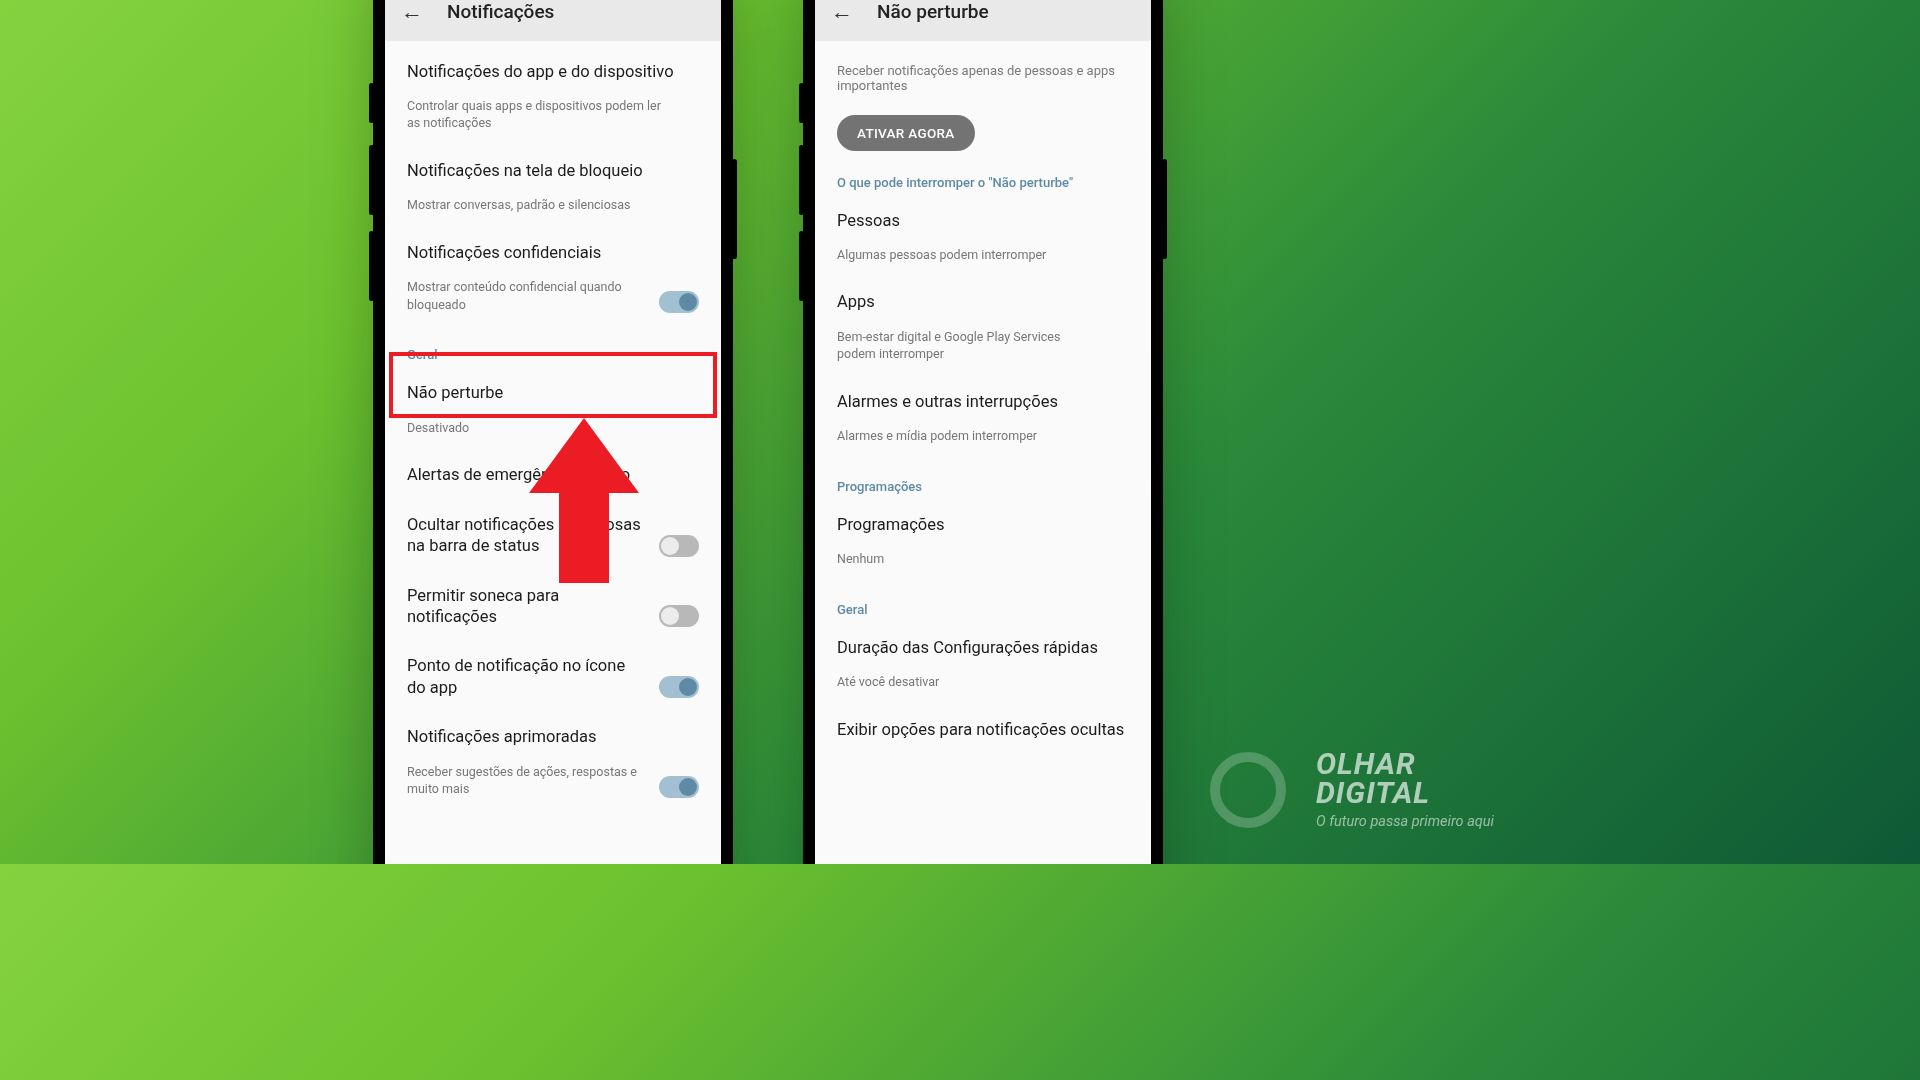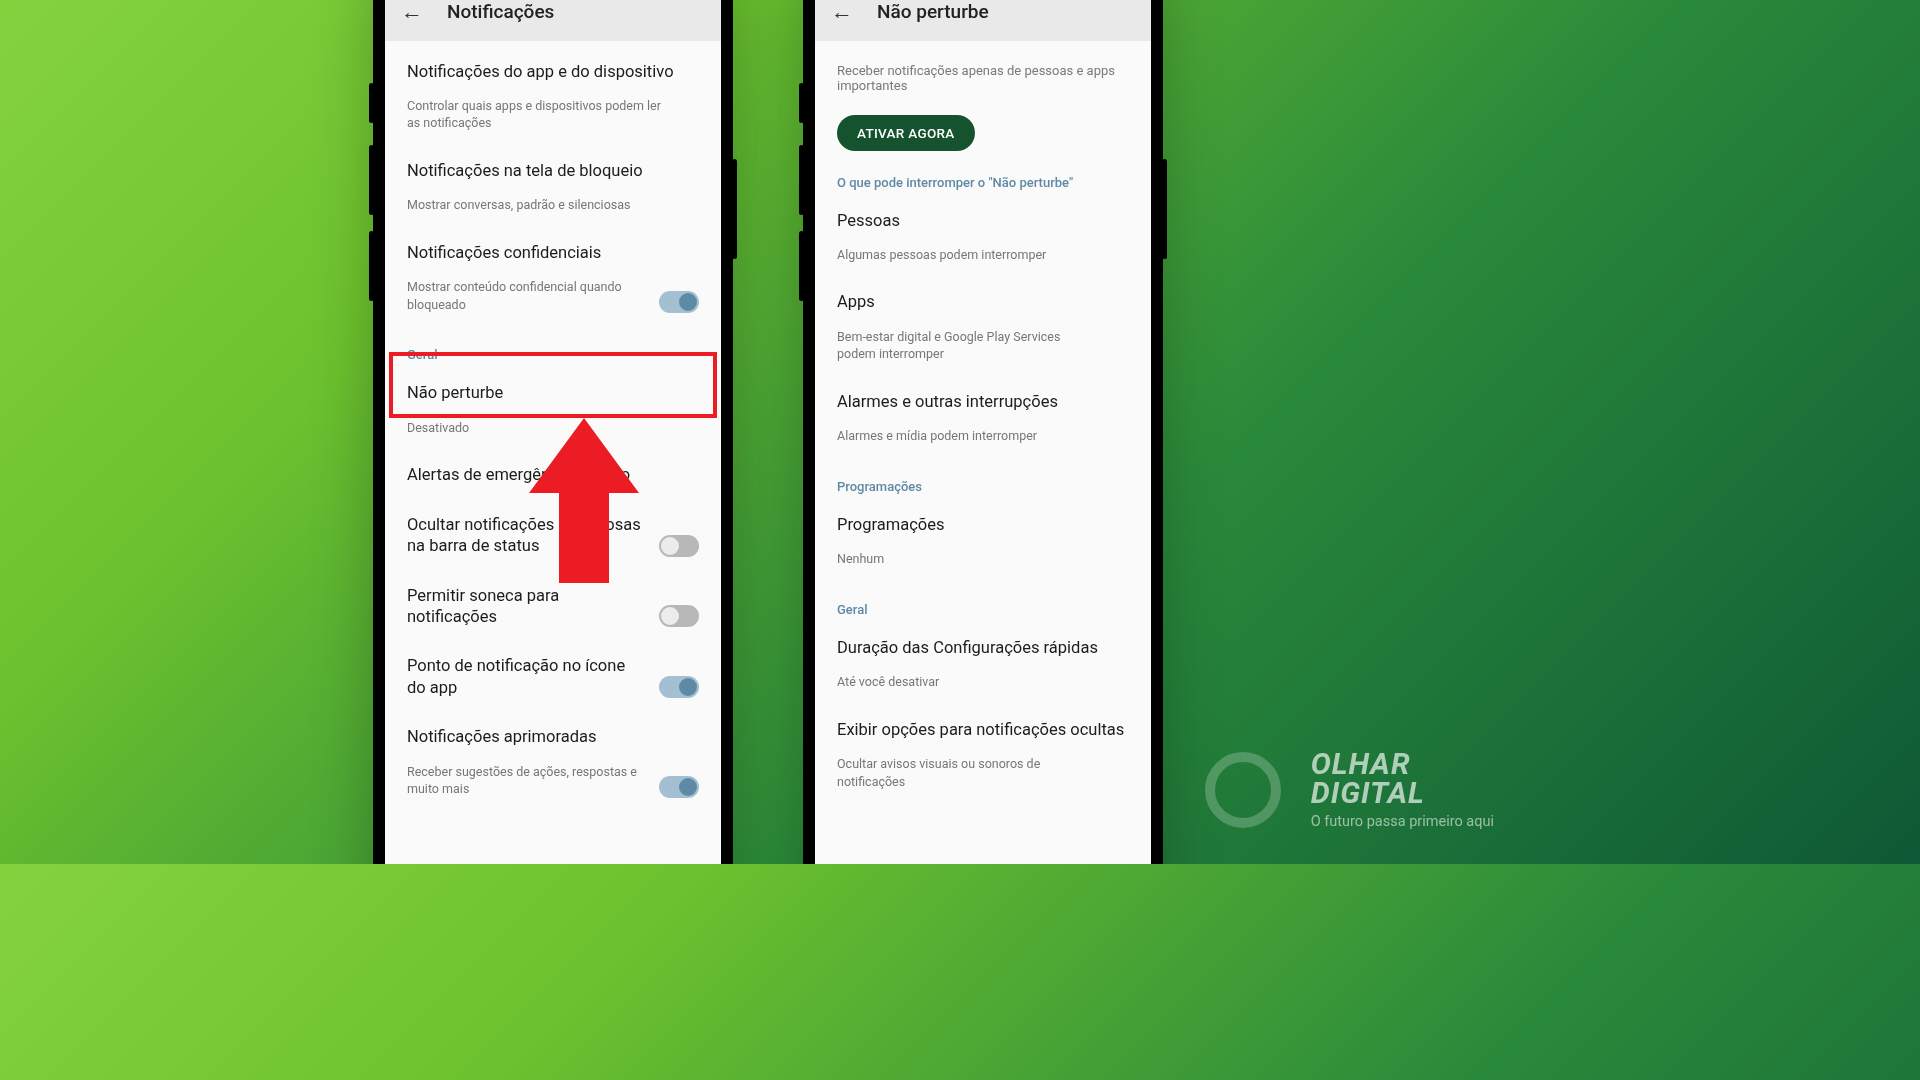--- a/index.html
+++ b/index.html
@@ -41,34 +41,34 @@
     .section-h{ padding:20px 22px 6px; font-size:13px; color:#5f8aa6; font-weight:500;}
     .desc{padding:16px 22px 12px;font-size:13px;color:#7a7a7a;}
 
     .toggle{ width:40px; height:22px; border-radius:11px; position:relative; flex:0 0 auto;}
     .toggle .knob{ position:absolute; width:18px; height:18px; border-radius:50%; top:2px; }
     .toggle.on{ background:#a2c0d1;}
     .toggle.on .knob{ right:2px; background:#5f8aa6;}
     .toggle.off{ background:#b8b8b8;}
     .toggle.off .knob{ left:2px; background:#ececec;}
 
-    .pill{display:inline-block;background:#14532d;color:#fff;font-size:13.5px;font-weight:500;padding:10px 20px;border-radius:22px;margin:10px 0 4px 22px;letter-spacing:.3px;cursor:pointer;}
+    .pill{display:inline-block;background:#737373;color:#fff;font-size:13.5px;font-weight:500;padding:10px 20px;border-radius:22px;margin:10px 0 4px 22px;letter-spacing:.3px;cursor:pointer;}
 
     .hl{ position:absolute; border:4px solid #ec1c24; pointer-events:none;}
     .arrow{position:absolute;pointer-events:none;}
     .arrow .head{width:0;height:0;border-left:55px solid transparent;border-right:55px solid transparent;border-bottom:75px solid #ec1c24;}
     .arrow .stem{width:50px;height:90px;background:#ec1c24;margin:0 auto;}
 
     .home-ind{position:absolute;bottom:8px;left:50%;transform:translateX(-50%);width:120px;height:4px;background:#999;border-radius:3px;}
 
     
     .wm{position:absolute;right:42px;bottom:34px;color:rgba(255,255,255,.65);display:flex;align-items:center;gap:30px;}
     .wm .ring{width:76px;height:76px;border-radius:50%;border:10px solid rgba(255,255,255,.22);}
     .wm .t1{font-size:30px;font-weight:700;font-style:italic;letter-spacing:1px;line-height:.95;}
-    .wm .t2{font-size:14.5px;margin-top:6px;color:rgba(255,255,255,.55);}
+    .wm .t2{font-size:14.5px;font-style:italic;margin-top:6px;color:rgba(255,255,255,.55);}
   </style>
 </head>
 <body>
 
 <div class="phones">
 
   <div class="phone">
     <div class="side-btn sb-l1"></div>
     <div class="side-btn sb-l2"></div>
     <div class="side-btn sb-l3"></div>
@@ -218,21 +218,20 @@
           <div class="sub">Nenhum</div>
         </div>
 
         <div class="section-h">Geral</div>
         <div class="row clk">
           <div class="title">Duração das Configurações rápidas</div>
           <div class="sub">Até você desativar</div>
         </div>
         <div class="row clk">
           <div class="title">Exibir opções para notificações ocultas</div>
-          <div class="sub">Ocultar avisos visuais ou sonoros de notificações</div>
         </div>
 
         <div class="home-ind"></div>
       </div>
     </div>
   </div>
 
 </div>
 
 <div class="wm">

